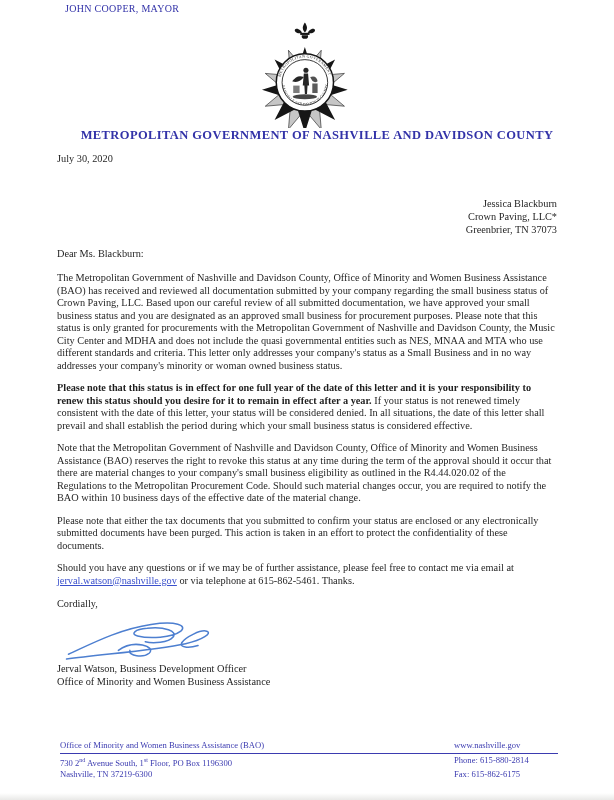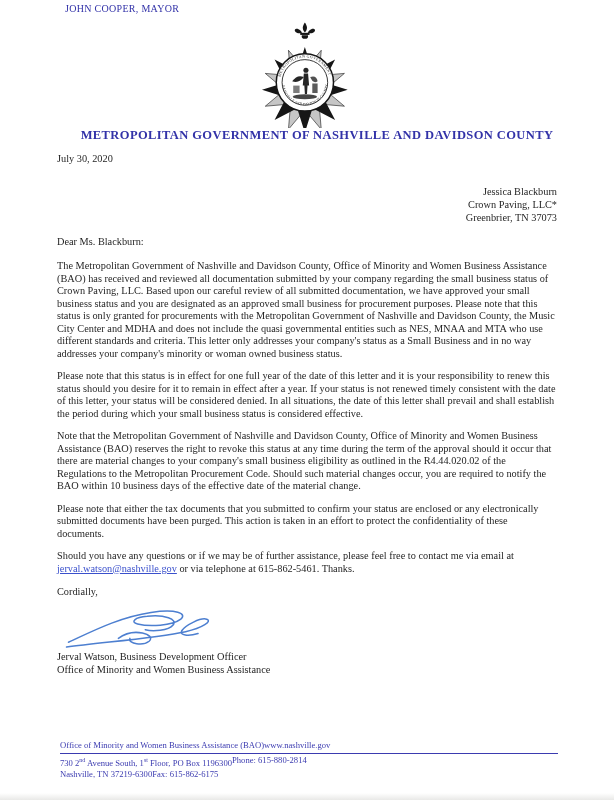--- a/index.html
+++ b/index.html
@@ -33,36 +33,36 @@
     text-align:center;
     font-size:12.5px;font-weight:bold;color:var(--header_blue);
     letter-spacing:.4px;
     padding-left:20px;
   }
   .content{
     position:absolute;top:152px;left:57px;right:57px;
     font-size:10.3px;color:var(--body_text);
     line-height:12.5px;
   }
-  .date-line{line-height:13px;margin-bottom:20px;}
+  .date-line{line-height:13px;margin-bottom:32px;}
   .address-block{line-height:13px;margin-bottom:11px;text-align:right;}
   .salutation{line-height:13px;margin-bottom:12px;}
   .content p.body-par{margin-bottom:10px;text-align:left;}
-  .bold-seg{font-weight:normal;}
+  .bold-seg{font-weight:bold;}
   a.email-link{color:var(--link_blue);text-decoration:underline;}
   .closing{line-height:13px;margin-bottom:2px;}
   .signature-wrap{height:48px;margin-left:2px;margin-bottom:2px;}
   .signer-block{line-height:13px;margin-bottom:14px;}
   .registration{font-weight:bold;line-height:13px;}
   .footer{
     position:absolute;left:60px;right:56px;top:740px;
     color:var(--footer_blue);
     font-size:8.6px;line-height:11.5px;
   }
-  .footer-row{display:flex;}
+  .footer-row{display:flex;justify-content:space-between;}
   .footer-row.first{border-bottom:1px solid var(--footer_blue);padding-bottom:1px;margin-bottom:1px;}
   .footer-right{width:104px;text-align:left;}
   .sup{font-size:6px;vertical-align:super;}
   .scan-edge{
     position:absolute;left:0;right:0;bottom:0;height:7px;
     background:linear-gradient(#fff,#e9e9e7);
   }
 </style>
 </head>
 <body>

